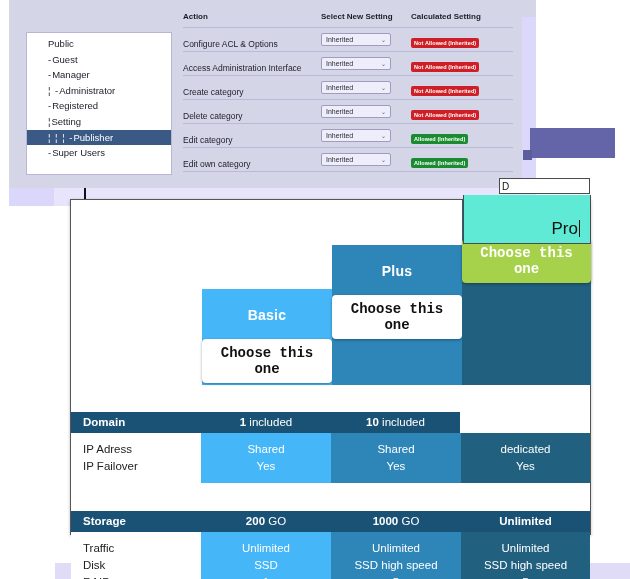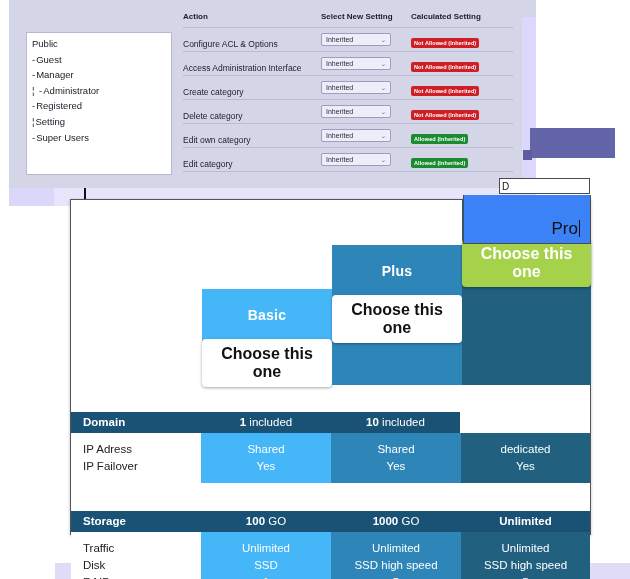--- a/index.html
+++ b/index.html
@@ -33,23 +33,23 @@
   .card-basic{left:132px;width:130px;height:96px;background:#45b6f7;}
   .card-plus{left:262px;width:130px;height:140px;background:#2e86b8;}
   .card-pro{left:392px;width:129px;height:186px;background:#21607f;}
   .card-title{
     color:#ffffff;font-size:14px;font-weight:bold;letter-spacing:.2px;
     margin-top:18px;
   }
   .card-pro .card-title{margin-top:12px;visibility:hidden;}
   .choose-btn{
     display:inline-block;margin-top:16px;padding:6px 9px;
-    background:#ffffff;color:#111;font-size:16px;font-weight:bold;
+    background:#ffffff;color:#111;font-size:14px;font-weight:bold;
     border-radius:4px;box-shadow:0 1px 3px rgba(0,0,0,.35);
-    border:none;font-family:Liberation Sans, sans-serif;cursor:pointer;
+    border:none;font-family:Liberation Mono, monospace;cursor:pointer;
   }
   .choose-btn.green{background:#a5d24a;color:#ffffff;margin-top:12px;}
 
   
   .cmp{position:absolute;left:71px;top:384px;width:519px;}
   .cmp-row{display:flex;width:100%;}
   .cmp-cell{box-sizing:border-box;font-size:11.5px;}
   .c-label{width:130px;padding-left:12px;}
   .c-basic{width:130px;text-align:center;background:#45b6f7;color:#ffffff;}
   .c-plus{width:130px;text-align:center;background:#2e86b8;color:#ffffff;}
@@ -95,34 +95,34 @@
   .badge.green{background:#1b8b32;}
 
   
   .roles-list{
     position:absolute;left:17px;top:32px;width:146px;height:143px;
     background:#ffffff;border:1px solid #b7b7d4;box-sizing:border-box;
     padding-top:3px;overflow:hidden;
   }
   .role-item{
     font-size:9.5px;color:#1b1b28;height:15.6px;line-height:15.6px;
-    padding-left:5px;white-space:nowrap;
+    padding-left:21px;white-space:nowrap;
   }
   .role-item.selected{background:#3a5a85;color:#ffffff;}
   .tree-pre{letter-spacing:1px;}
 
   
   .ov-small{
     position:absolute;left:499px;top:178px;width:91px;height:16px;
     background:#ffffff;border:1px solid #4b4b4b;box-sizing:border-box;
     font-size:10px;color:#111;padding-left:2px;line-height:15px;
   }
   .ov-big{
     position:absolute;left:463px;top:195px;width:128px;height:49px;
-    background:#3b82f6;border:1px solid #4b4b4b;box-sizing:border-box;
+    background:#5eead4;border:1px solid #4b4b4b;box-sizing:border-box;
     border-top:none;
   }
   .ov-big-text{
     position:absolute;right:10px;bottom:4px;font-size:17px;color:#111;
     white-space:nowrap;
   }
   .caret{display:inline-block;width:1px;height:17px;background:#111;
     vertical-align:-3px;margin-left:1px;}
 </style>
 </head>
@@ -189,21 +189,21 @@
 
   <div class="cmp-row pad-row">
     <div class="cmp-cell c-label"></div>
     <div class="cmp-cell c-basic"></div>
     <div class="cmp-cell c-plus"></div>
     <div class="cmp-cell c-pro"></div>
   </div>
 
   <div class="cmp-row head-row">
     <div class="cmp-cell c-label">Storage</div>
-    <div class="cmp-cell c-basic"><span class="num">100</span><span class="unit"> GO</span></div>
+    <div class="cmp-cell c-basic"><span class="num">200</span><span class="unit"> GO</span></div>
     <div class="cmp-cell c-plus"><span class="num">1000</span><span class="unit"> GO</span></div>
     <div class="cmp-cell c-pro"><span class="num">Unlimited</span><span class="unit"></span></div>
   </div>
 
   <div class="cmp-row pad-row">
     <div class="cmp-cell c-label"></div>
     <div class="cmp-cell c-basic"></div>
     <div class="cmp-cell c-plus"></div>
     <div class="cmp-cell c-pro"></div>
   </div>
@@ -252,20 +252,23 @@
     </div>
     <div class="role-item">
       <span class="tree-pre">¦ -</span><span>Administrator</span>
     </div>
     <div class="role-item">
       <span class="tree-pre">-</span><span>Registered</span>
     </div>
     <div class="role-item">
       <span class="tree-pre">¦</span><span>Setting</span>
     </div>
+    <div class="role-item selected">
+      <span class="tree-pre">¦ ¦ ¦ -</span><span>Publisher</span>
+    </div>
     <div class="role-item">
       <span class="tree-pre">-</span><span>Super Users</span>
     </div>
   </div>
 
   <div class="acl-table">
 
     <div class="acl-head">
       <div class="acl-h-action">Action</div>
       <div class="acl-h-select">Select New Setting</div>
@@ -318,34 +321,34 @@
           <span>Inherited</span>
           <span class="chev">⌄</span>
         </div>
       </div>
       <div class="acl-badge-wrap">
         <span class="badge red">Not Allowed (Inherited)</span>
       </div>
     </div>
 
     <div class="acl-row">
+      <div class="acl-action">Edit category</div>
+      <div class="acl-select-wrap">
+        <div class="acl-select">
+          <span>Inherited</span>
+          <span class="chev">⌄</span>
+        </div>
+      </div>
+      <div class="acl-badge-wrap">
+        <span class="badge green">Allowed (Inherited)</span>
+      </div>
+    </div>
+
+    <div class="acl-row">
       <div class="acl-action">Edit own category</div>
-      <div class="acl-select-wrap">
-        <div class="acl-select">
-          <span>Inherited</span>
-          <span class="chev">⌄</span>
-        </div>
-      </div>
-      <div class="acl-badge-wrap">
-        <span class="badge green">Allowed (Inherited)</span>
-      </div>
-    </div>
-
-    <div class="acl-row">
-      <div class="acl-action">Edit category</div>
       <div class="acl-select-wrap">
         <div class="acl-select">
           <span>Inherited</span>
           <span class="chev">⌄</span>
         </div>
       </div>
       <div class="acl-badge-wrap">
         <span class="badge green">Allowed (Inherited)</span>
       </div>
     </div>

